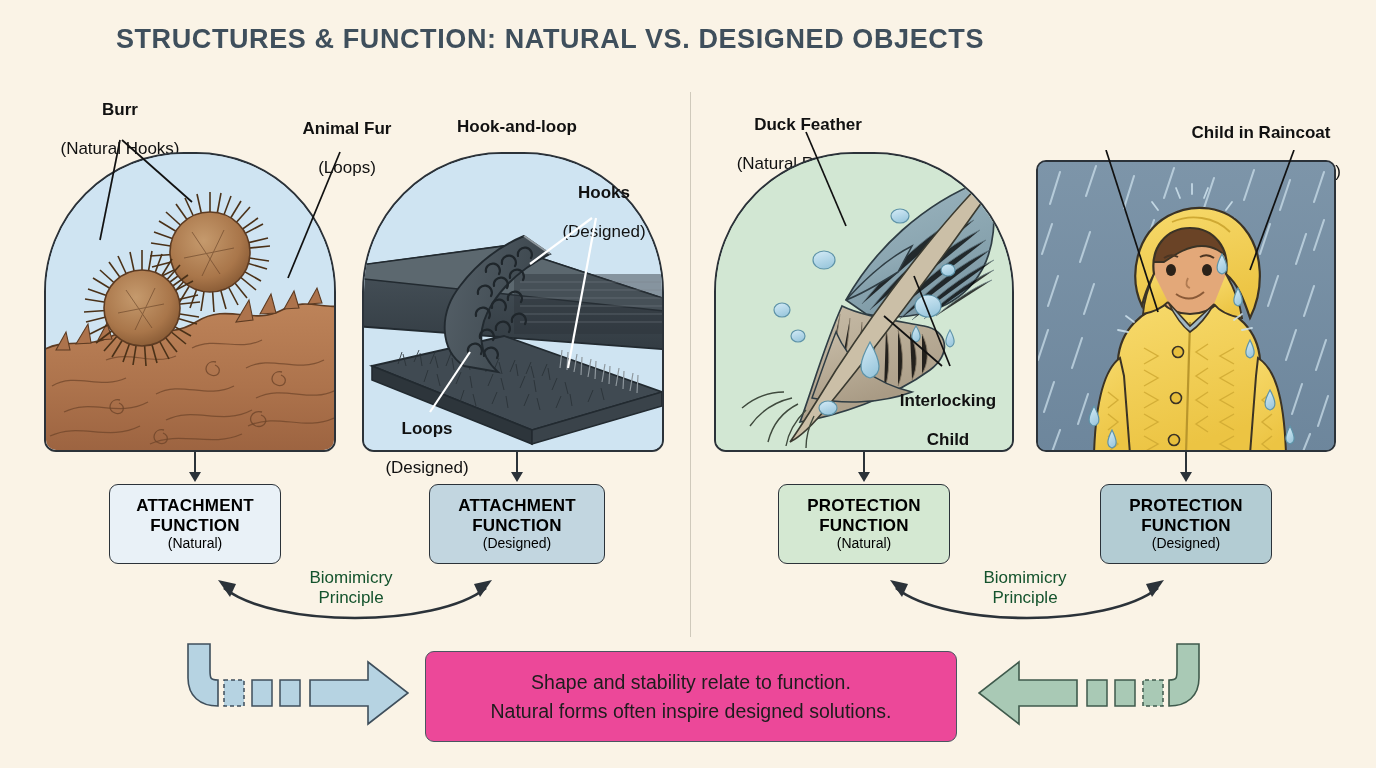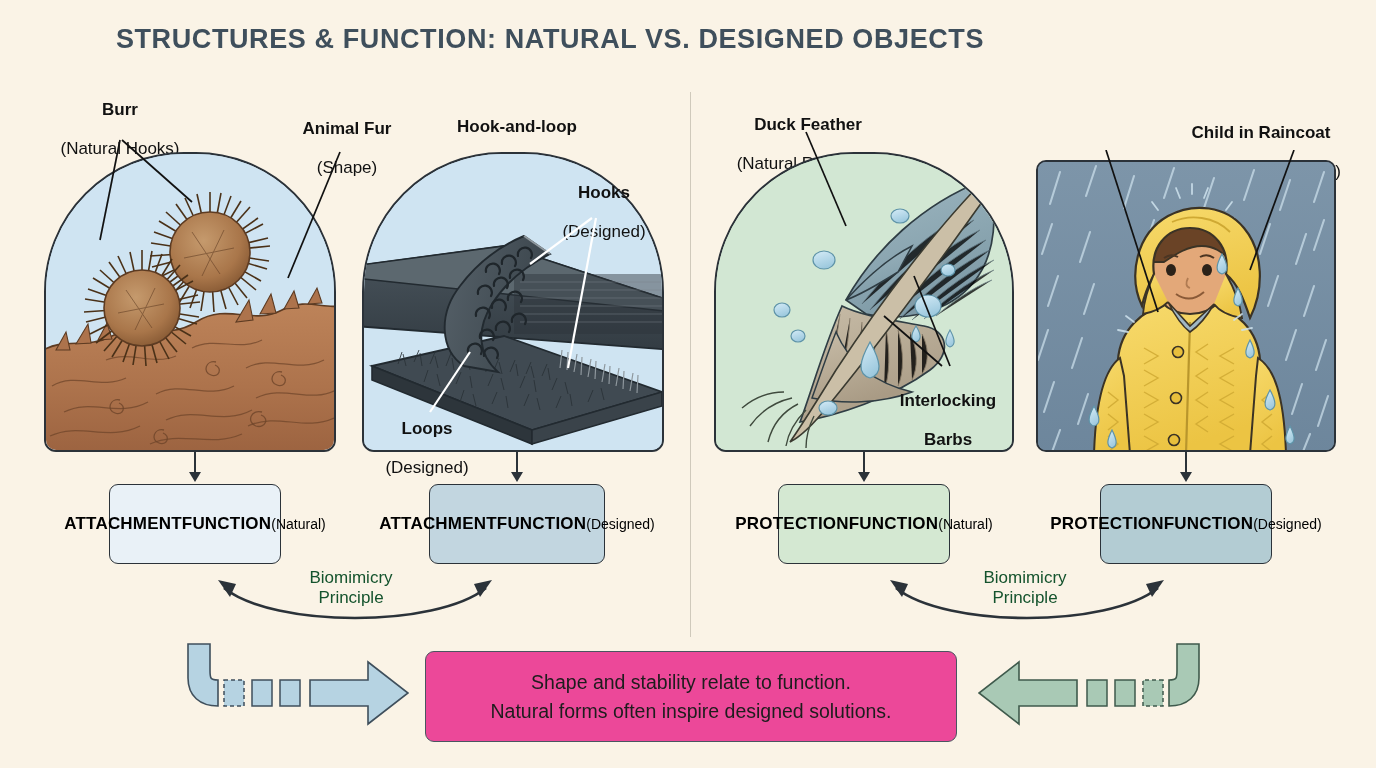--- a/index.html
+++ b/index.html
@@ -41,21 +41,21 @@
     overflow:hidden;
     box-sizing:border-box;
   }
   .panel.arch{border-radius:140px 140px 12px 12px;}
   .panel.sq{border-radius:10px;}
 
   
   .fnbox{
     border:1.6px solid #2b3239;border-radius:9px;
     box-sizing:border-box;
-    display:flex;flex-direction:row;align-items:center;justify-content:center;
+    display:flex;flex-direction:column;align-items:center;justify-content:center;
     text-align:center;color:#000;
   }
   .fnbox .t1{font-weight:bold;font-size:17px;line-height:1.15;letter-spacing:.2px;}
   .fnbox .t2{font-size:14px;line-height:1.2;}
 
   
   .biocap{
     font-size:17px;color:#14532d;text-align:center;line-height:1.2;
   }
 
@@ -78,21 +78,21 @@
 
   <div class="abs" id="divider"></div>
 
   <div class="abs lbl c" style="left:40px;top:81px;width:160px;">
     <span class="ln1">Burr</span>
     <span class="ln2">(Natural Hooks)</span>
   </div>
 
   <div class="abs lbl c" style="left:272px;top:100px;width:150px;">
     <span class="ln1">Animal Fur</span>
-    <span class="ln2">(Shape)</span>
+    <span class="ln2">(Loops)</span>
   </div>
 
   <div class="abs lbl c" style="left:432px;top:98px;width:170px;">
     <span class="ln1">Hook-and-loop</span>
     <span class="ln1">Fastener</span>
   </div>
 
   <div class="abs panel arch" style="left:44px;top:152px;width:292px;height:300px;background:#cfe4f2;">
     <svg width="292" height="300" viewBox="0 0 292 300">
       <defs>
@@ -457,21 +457,21 @@
           <path d="M200,172 c-5,8 -6,14 0,16 c6,-2 5,-8 0,-16 z" fill="url(#dropG)" stroke="#5e93a8" stroke-width="1.1"></path>
           <path d="M234,176 c-5,9 -6,15 0,17 c6,-2 5,-8 0,-17 z" fill="url(#dropG)" stroke="#5e93a8" stroke-width="1.1"></path>
           <path d="M154,188 c-11,20 -13,32 0,36 c13,-4 11,-16 0,-36 z" fill="url(#dropG)" stroke="#5e93a8" stroke-width="1.3"></path>
         </g>
       </g>
     </svg>
   </div>
 
   <div class="abs lbl c" style="left:872px;top:372px;width:152px;">
     <span class="ln1">Interlocking</span>
-    <span class="ln1">Barbs</span>
+    <span class="ln1">Child</span>
   </div>
 
   <svg class="abs" style="left:714px;top:128px;width:300px;height:280px;pointer-events:none;">
     <line x1="92" y1="4" x2="132" y2="98" stroke="#111" stroke-width="1.7"></line>
     <line x1="228" y1="238" x2="170" y2="188" stroke="#111" stroke-width="1.7"></line>
     <line x1="236" y1="238" x2="200" y2="148" stroke="#111" stroke-width="1.7"></line>
   </svg>
 
   <div class="abs panel sq" style="left:1036px;top:160px;width:300px;height:292px;background:#7b93a8;">
     <svg width="300" height="292" viewBox="0 0 300 292">

